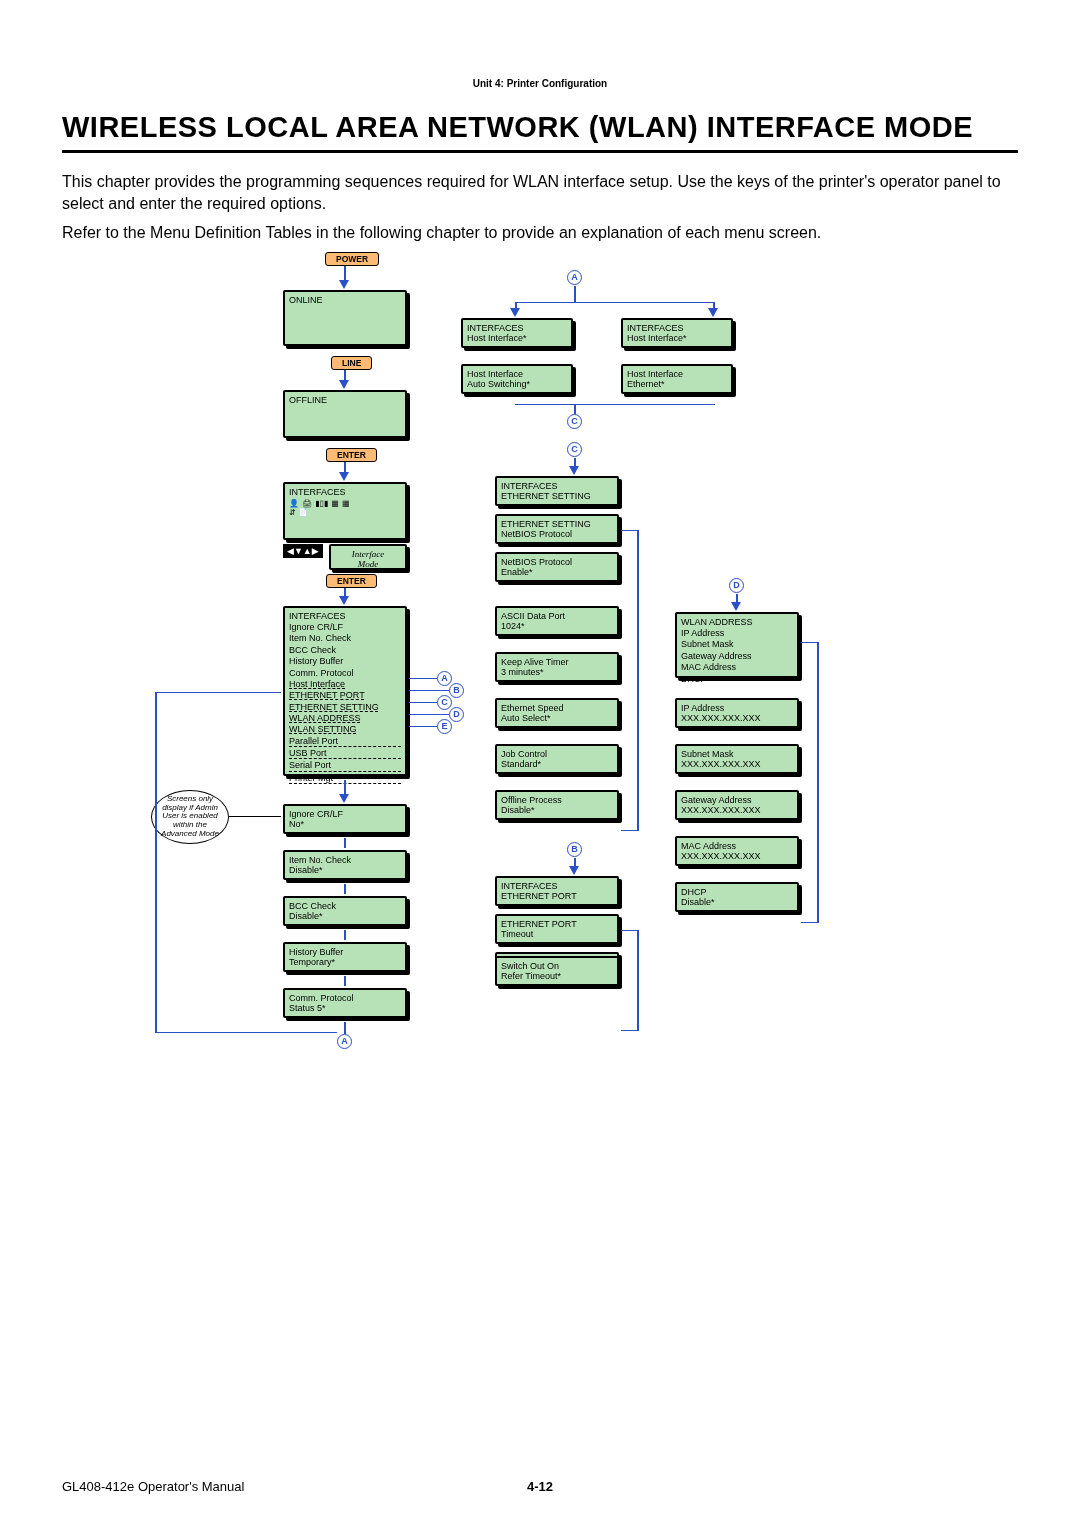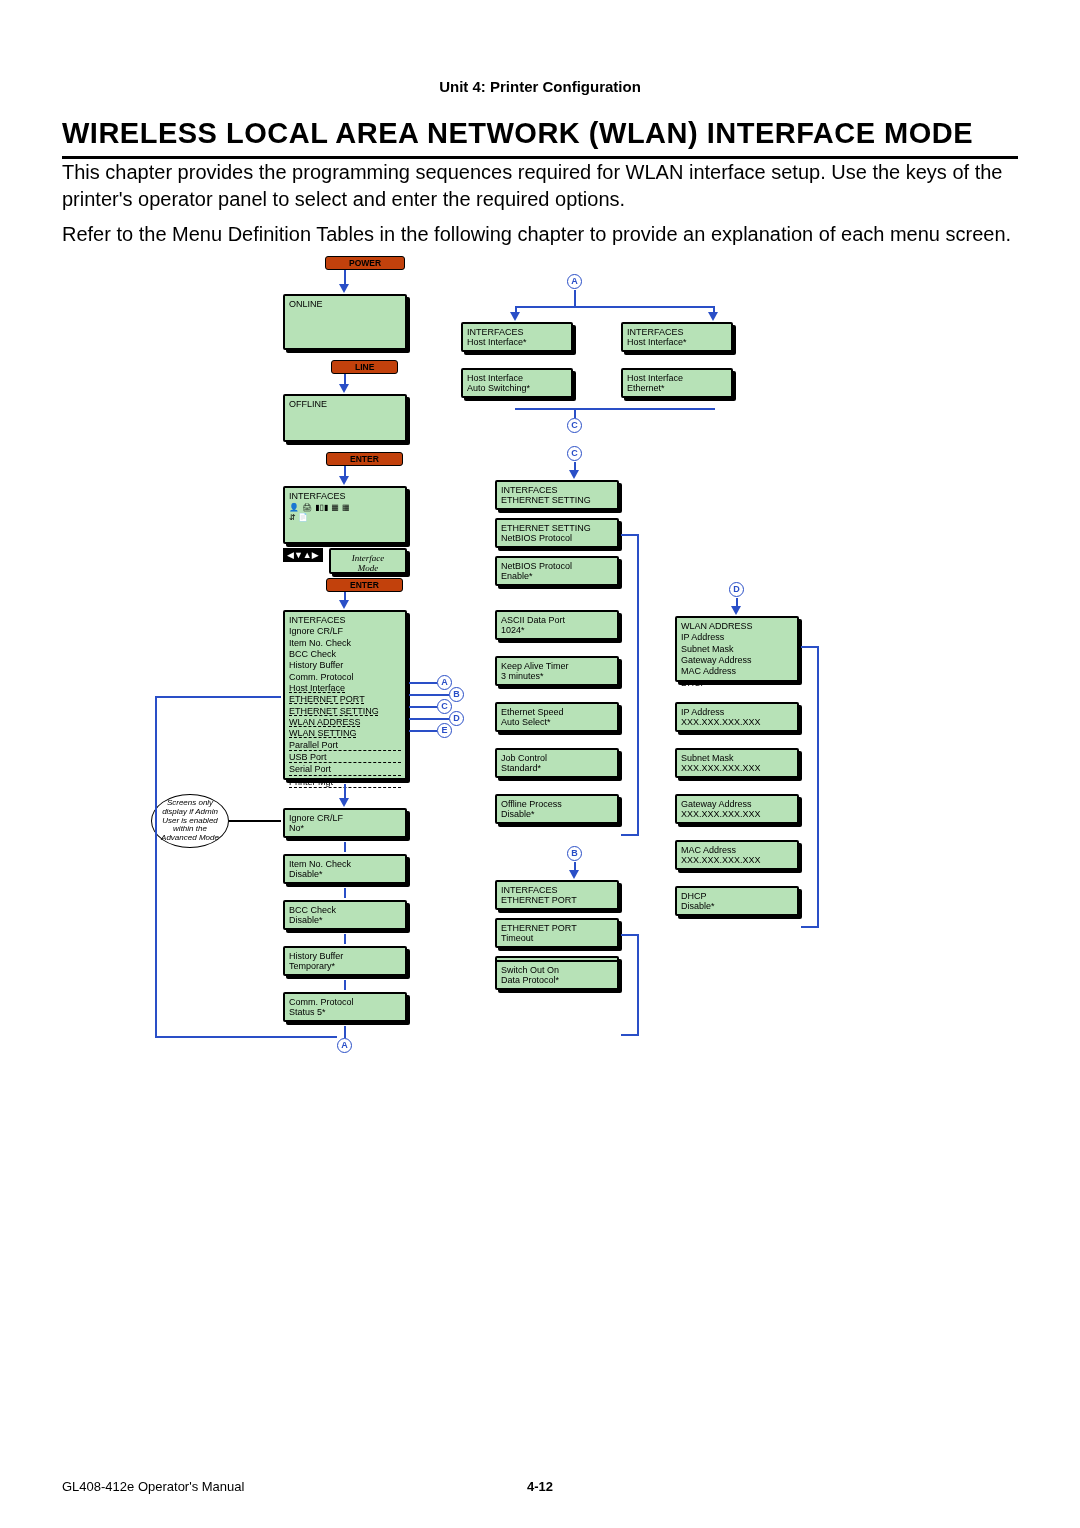--- a/index.html
+++ b/index.html
@@ -1,32 +1,32 @@
 <!DOCTYPE html>
 <html><head>
 <meta charset="utf-8">
 <style>
   * { box-sizing: border-box; margin: 0; padding: 0; }
   body { font-family: Arial, Helvetica, sans-serif; background: #fff; width: 1080px; height: 1528px; position: relative; overflow: hidden; }
   .page { padding: 78px 62px 40px 62px; }
-  .unit-header { text-align: center; font-size: 15px; font-weight: bold; margin-bottom: 22px; }
-  .title { font-size: 29px; font-weight: 800; letter-spacing: 0.5px; padding-bottom: 6px; border-bottom: 3px solid #000; }
-  .para { font-size: 20px; line-height: 1.35; margin-bottom: 8px; }
+  .unit-header { text-align: center; font-size: 10px; font-weight: bold; margin-bottom: 22px; }
+  .title { font-size: 29px; font-weight: 800; letter-spacing: 0.5px; padding-bottom: 6px; border-bottom: 3px solid #000; margin-bottom: 18px; }
+  .para { font-size: 16px; line-height: 1.35; margin-bottom: 8px; }
   .attention-box { border: 2px solid #4a6fb3; background: #fff; margin: 18px auto 22px; width: 560px; padding: 10px 12px; font-size: 13.5px; line-height: 1.35; }
   .attention-box .lead { font-weight: bold; }
   .figure-caption { text-align: center; font-size: 14px; font-weight: bold; margin-top: 12px; }
   .footer { position: absolute; bottom: 34px; left: 62px; right: 62px; font-size: 13px; }
   .footer-left { position: absolute; left: 0; }
   .footer-center { text-align: center; font-weight: bold; }
 
   
   .diagram { position: relative; width: 850px; height: 940px; margin: 0 auto; }
   .screen { position: absolute; background: #b7e2b7; border: 2px solid #000; border-radius: 2px; font-size: 9px; line-height: 1.15; padding: 3px 4px; box-shadow: 3px 3px 0 #000; }
   .screen .row { margin-top: 1px; }
-  .btn { position: absolute; background: #c2410c; border: 1px solid #000; border-radius: 3px; font-size: 8.5px; font-weight: bold; padding: 1px 23px; text-align: center; }
+  .btn { position: absolute; background: #fdba74; border: 1px solid #000; border-radius: 3px; font-size: 8.5px; font-weight: bold; padding: 1px 10px; text-align: center; }
   .circ { position: absolute; width: 15px; height: 15px; border: 1.5px solid #2a4fc7; border-radius: 50%; background: #fff; color: #2a4fc7; font-size: 9px; text-align: center; line-height: 12px; font-weight: bold; }
   .oval { position: absolute; border: 1px solid #000; border-radius: 50%/50%; background: #fff; font-size: 8px; text-align: center; padding: 4px 6px; line-height: 1.1; width: 78px; }
   .arrow-v { position: absolute; width: 0; height: 0; border-left: 5px solid transparent; border-right: 5px solid transparent; border-top: 9px solid #2a4fc7; }
   .line-v { position: absolute; width: 1.5px; background: #2a4fc7; }
   .line-h { position: absolute; height: 1.5px; background: #2a4fc7; }
   .interface-label { font-style: italic; font-family: 'Times New Roman', serif; font-size: 9px; text-align: center; margin-top: 2px; }
   .tiny { font-size: 8px; }
   .cancel-block { position: absolute; background: #000; color: #fff; font-size: 9px; padding: 2px 4px; }
 </style>
 </head>
@@ -221,21 +221,21 @@
     <div class="screen" style="left:380px;top:662px;width:124px;height:30px;">
         <div>ETHERNET PORT</div>
         <div>Timeout</div>
       </div>
     <div class="screen" style="left:380px;top:700px;width:124px;height:30px;">
         <div>Timeout</div>
         <div>10  sec*</div>
       </div>
     <div class="screen" style="left:380px;top:704px;width:124px;height:30px;">
         <div>Switch Out On</div>
-        <div>Data Protocol*</div>
+        <div>Refer Timeout*</div>
       </div>
 
     <div class="line-v" style="left:522px;top:678px;height:100px;"></div>
     <div class="line-h" style="left:506px;top:778px;width:18px;"></div>
     <div class="line-h" style="left:506px;top:678px;width:18px;"></div>
 
     <div class="circ" style="left:614px;top:326px;">D</div>
     <div class="line-v" style="left:621px;top:342px;height:10px;"></div>
     <div class="arrow-v" style="left:616px;top:350px;"></div>
     <div class="screen" style="left:560px;top:360px;width:124px;height:66px;">

